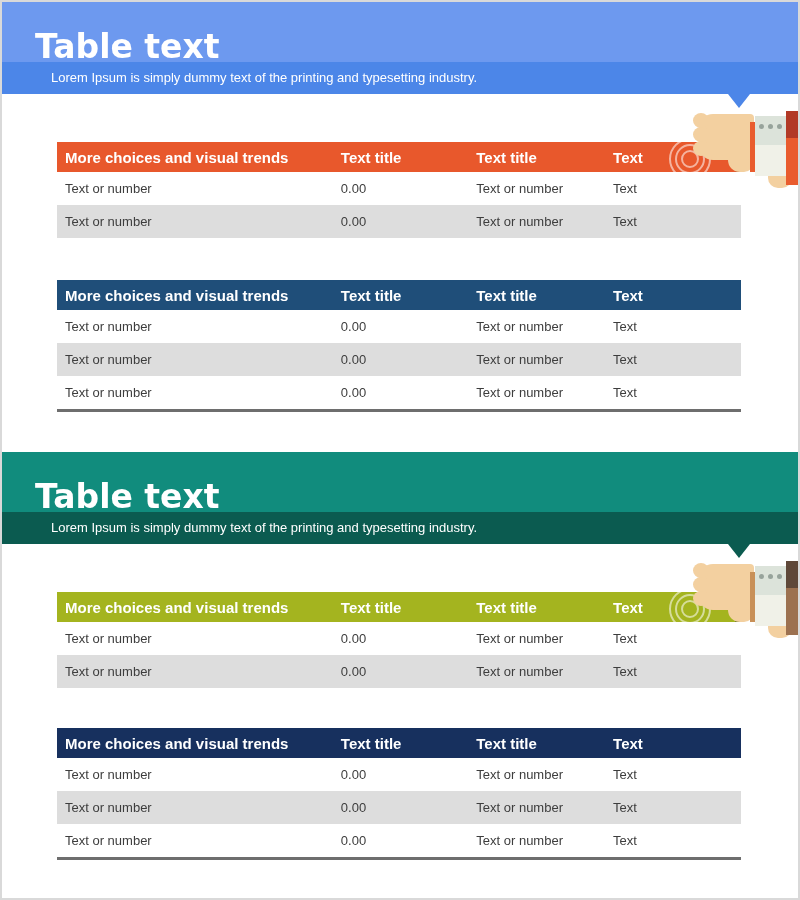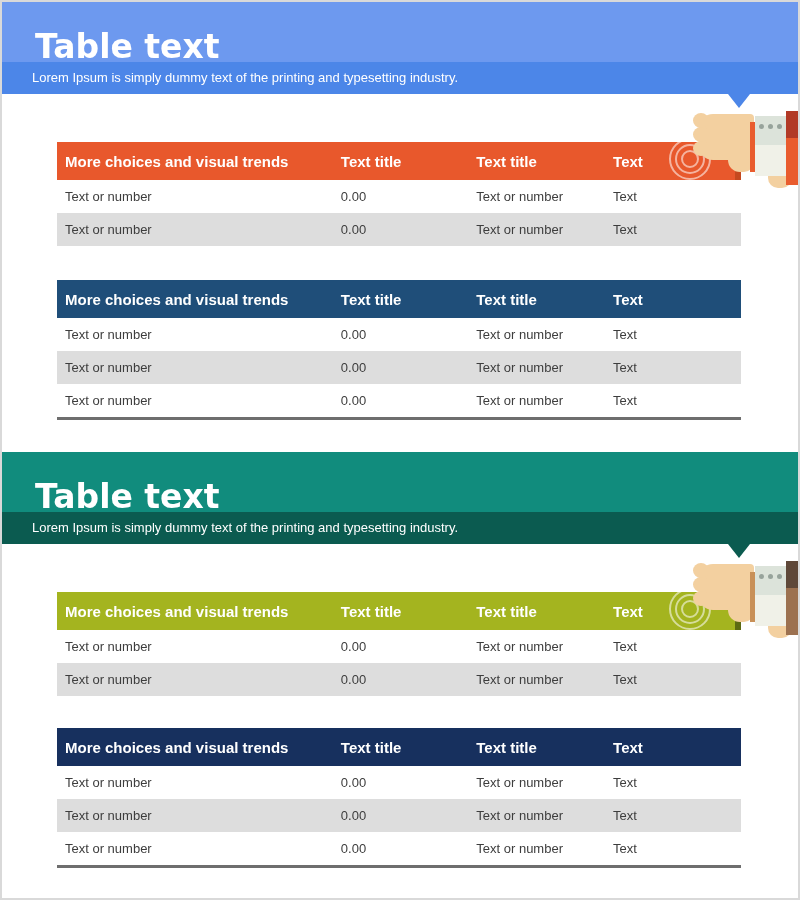--- a/index.html
+++ b/index.html
@@ -9,32 +9,32 @@
 
   
   .band{position:absolute;left:0;right:0;height:60px;}
   .band-sub{position:absolute;left:0;right:0;height:32px;}
   .s1 .band{background:#6d99ef;}
   .s1 .band-sub{background:#4c86e8;}
   .s2 .band{background:#118c7d;}
   .s2 .band-sub{background:#0b5b50;}
   .band-title{padding:28px 0 0 33px;color:#ffffff;
     font-family:"DejaVu Sans",sans-serif;font-weight:bold;font-size:33px;line-height:1;}
-  .band-subtext{padding-left:30px;color:#ffffff;font-size:13px;line-height:32px;}
+  .band-subtext{padding-left:49px;color:#ffffff;font-size:13px;line-height:32px;}
   .pointer{position:absolute;width:0;height:0;
     border-left:11px solid transparent;border-right:11px solid transparent;}
   .s1 .pointer{border-top:14px solid #4c86e8;}
   .s2 .pointer{border-top:14px solid #0b5b50;}
 
   
   .tbl{position:absolute;left:55px;width:684px;}
   .trow{display:flex;align-items:center;height:33px;font-size:13px;color:#3d3d3d;}
   .trow.alt{background:#dddddd;}
   .trow.plain{background:#ffffff;}
-  .thead{display:flex;align-items:center;height:38px;position:relative;
+  .thead{display:flex;align-items:center;height:30px;position:relative;
     color:#ffffff;font-weight:bold;font-size:15px;}
   .s1 .thead.ta{background:#e8582c;}
   .s1 .thead.tb{background:#1f4e79;}
   .s2 .thead.ta{background:#a4b41f;}
   .s2 .thead.tb{background:#17305e;}
   .cap{position:absolute;right:0;top:0;bottom:0;width:6px;}
   .s1 .cap{background:#c5491f;}
   .s2 .cap{background:#5c6a12;}
   .c1{width:41.5%;padding-left:8px;box-sizing:border-box;}
   .c2{width:19.8%;}

